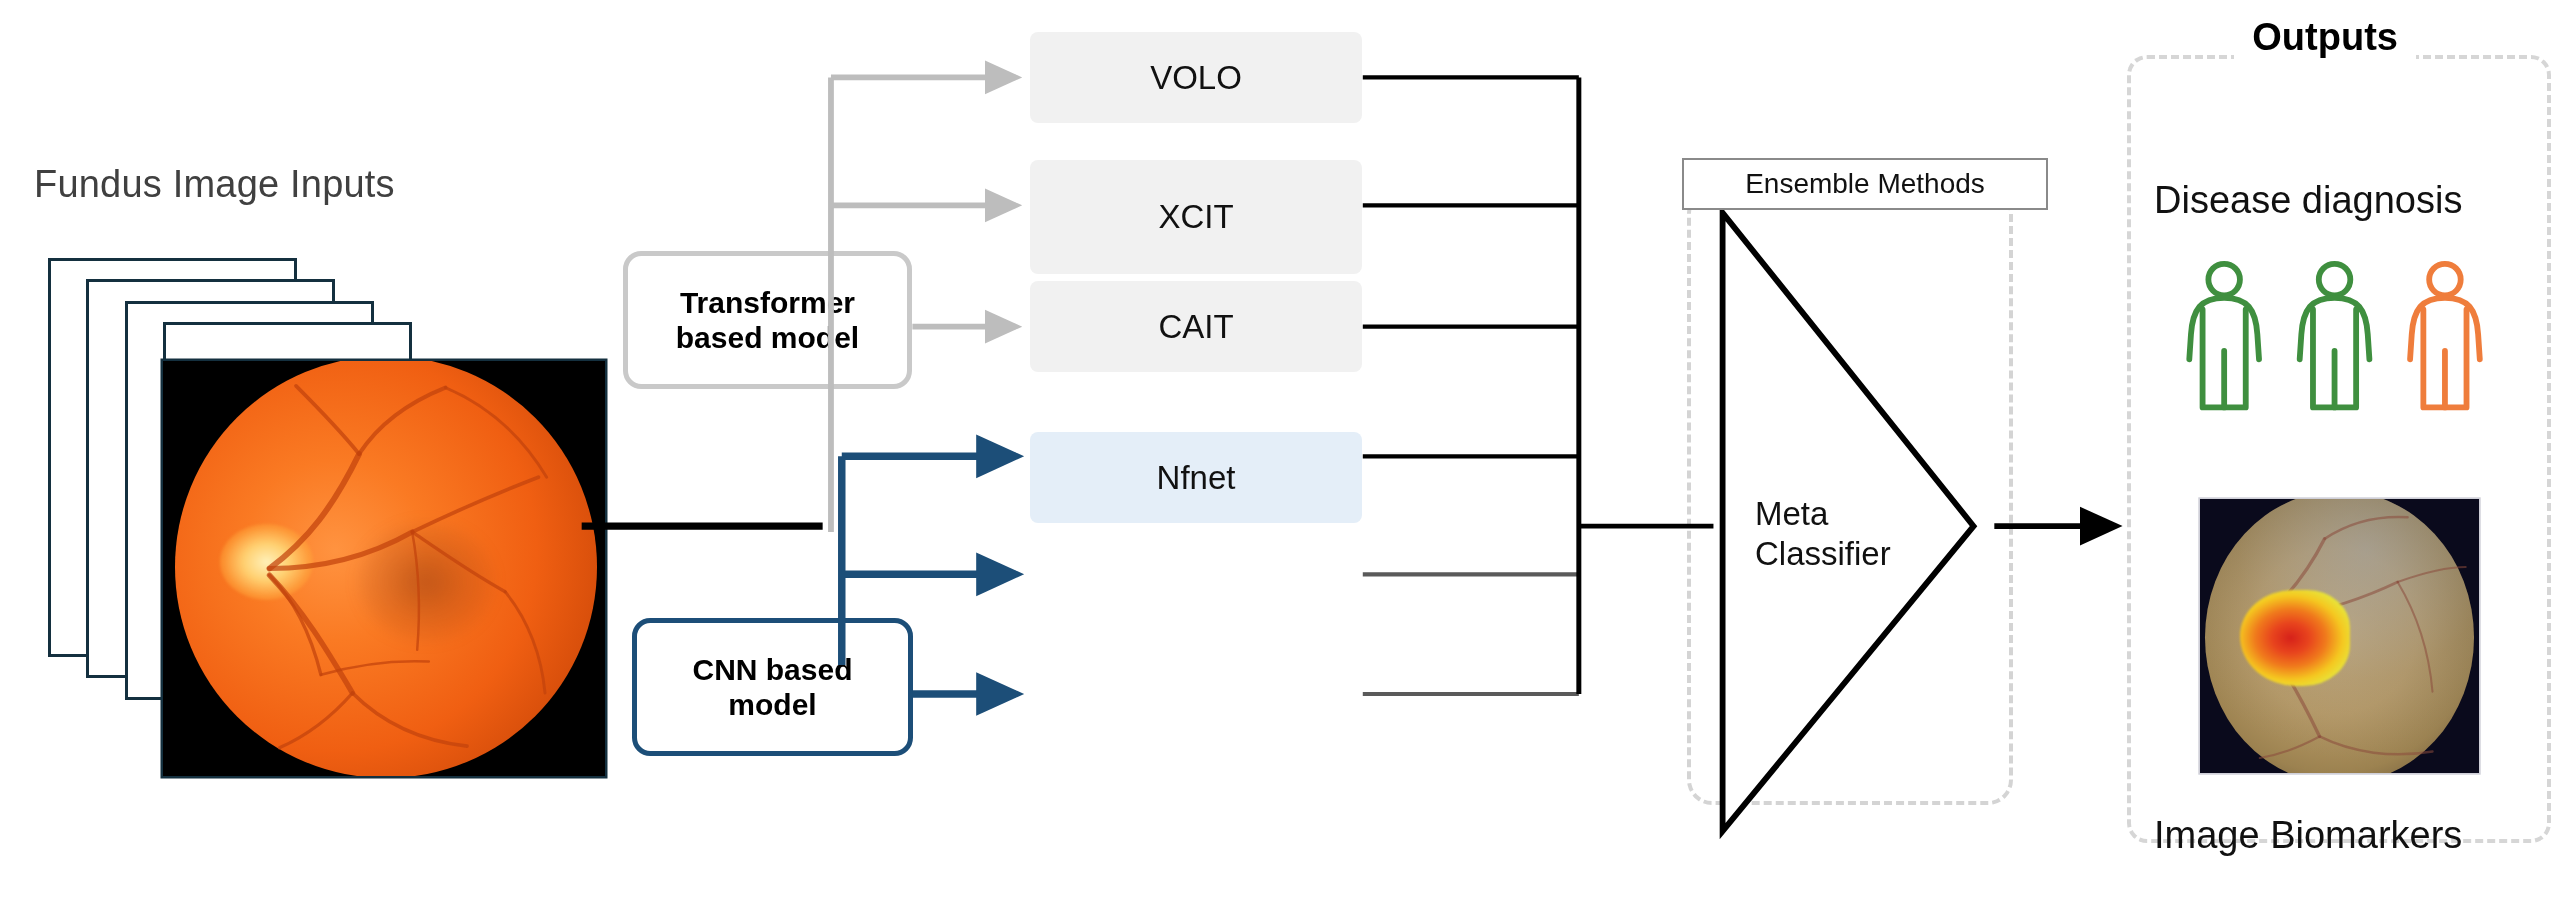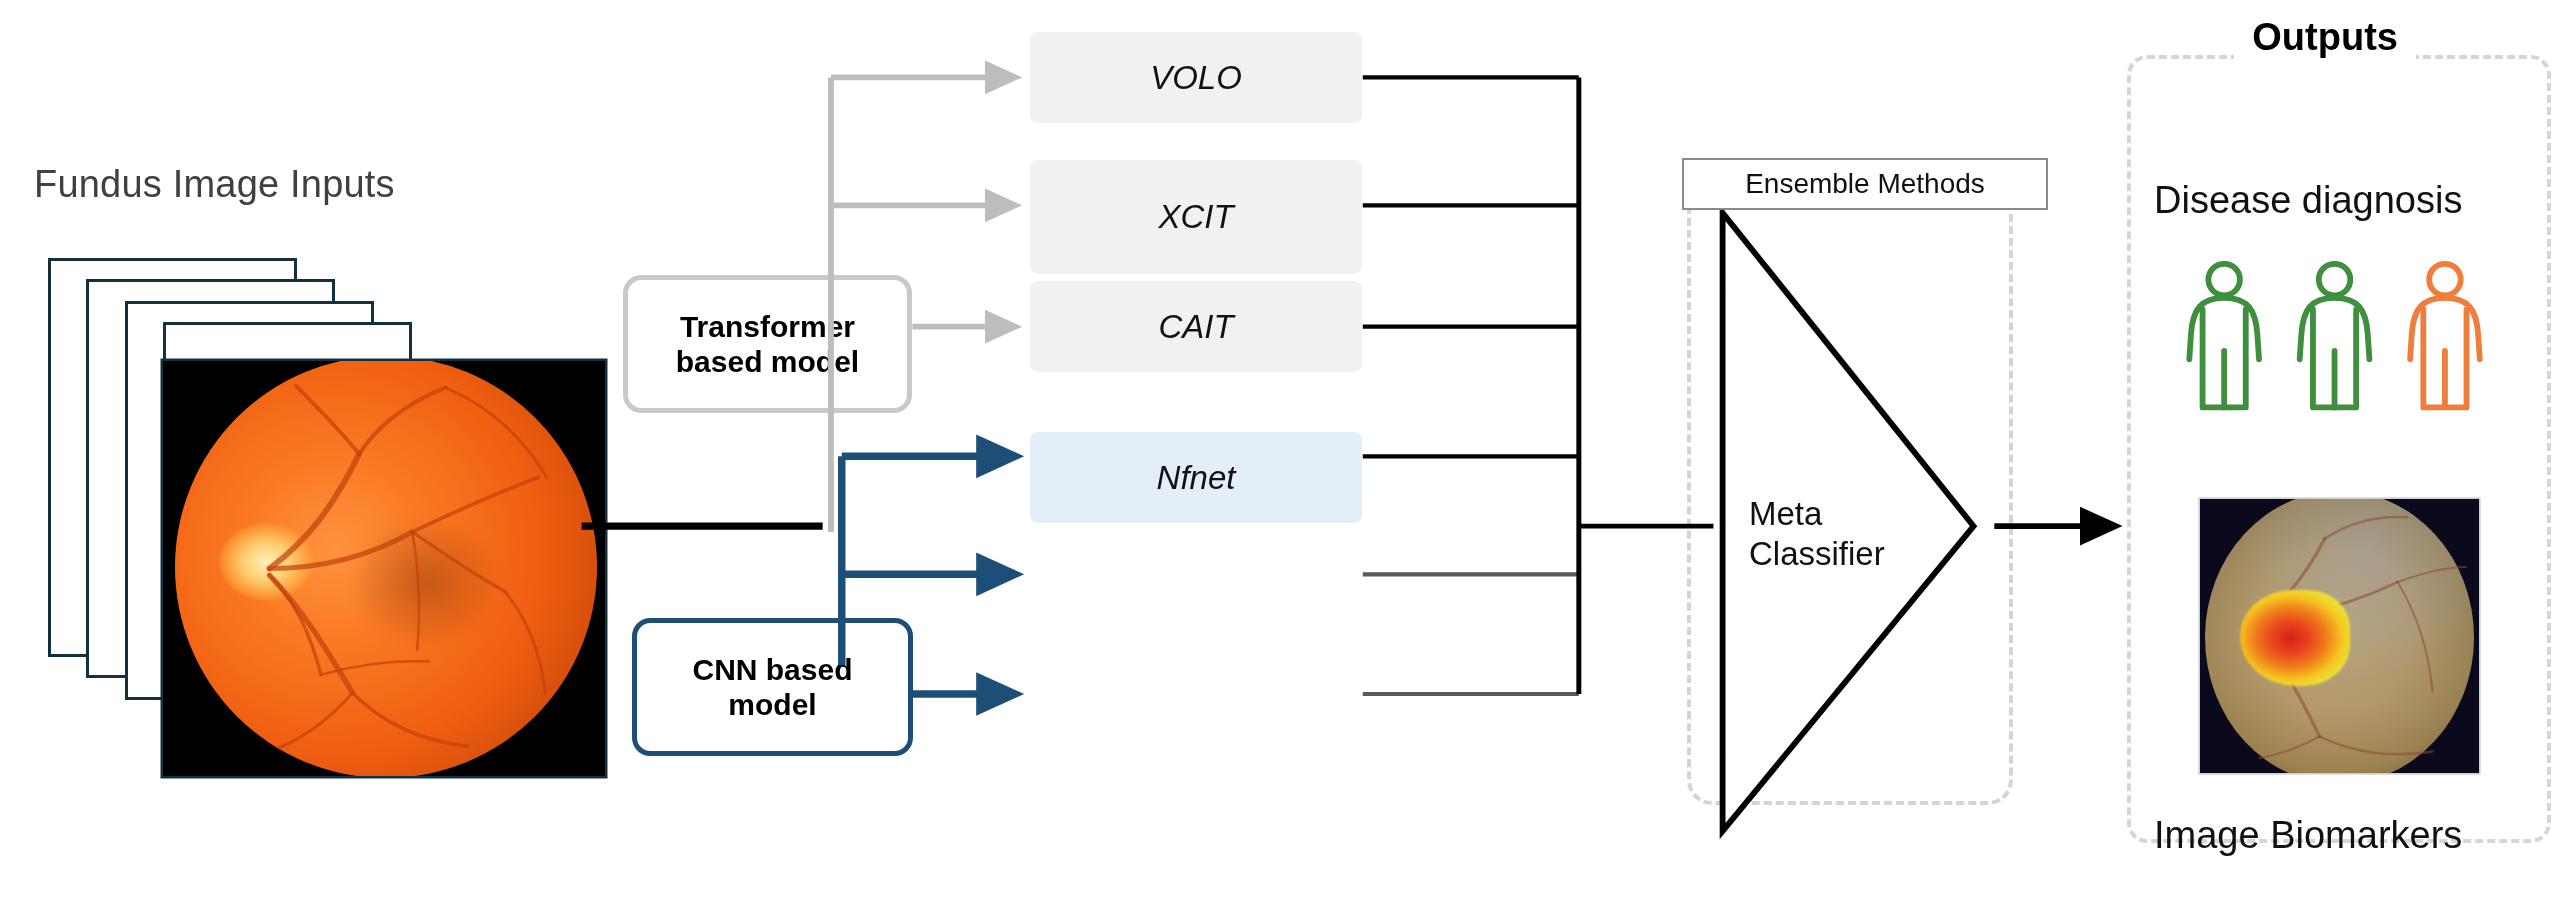--- a/index.html
+++ b/index.html
@@ -9,37 +9,37 @@
   .abs{position:absolute;}
 
   
   #input-title{left:34px;top:163px;font-size:38px;color:#404040;letter-spacing:0.2px;white-space:nowrap;}
   .stack-card{border:3.3px solid #14303f;background:#ffffff;box-sizing:border-box;}
   #fundus-frame{background:#000;overflow:hidden;box-shadow:0 0 0 2.5px #14303f;}
   .fundus-disc{position:absolute;border-radius:50%;}
 
   
   .model-box{box-sizing:border-box;border-radius:8px;display:flex;align-items:center;
-             justify-content:center;font-size:33px;color:#111;font-style:italic;}
+             justify-content:center;font-size:33px;color:#111;}
   .m-transformer{background:#f1f1f1;}
   .m-cnn{background:#e4eef8;}
 
   
   .group-box{box-sizing:border-box;background:#fff;border-radius:18.3px;display:flex;
              align-items:center;justify-content:center;text-align:center;
              font-weight:bold;font-size:30px;line-height:1.18;color:#000;}
-  #group-transformer{border:5px solid #c9c9c9;margin-top:24px;}
+  #group-transformer{border:5px solid #c9c9c9;}
   #group-cnn{border:5.8px solid #1c4e78;}
 
   
   #ensemble-label{box-sizing:border-box;border:2.5px solid #8a8a8a;background:#fff;
                   display:flex;align-items:center;justify-content:center;
                   font-size:28px;color:#111;z-index:6;}
   #ensemble-panel{box-sizing:border-box;border:4.2px dashed #d4d4d4;border-radius:25px;background:transparent;}
-  #meta-label{font-size:33px;line-height:1.22;text-align:left;color:#111;z-index:5;}
+  #meta-label{font-size:33px;line-height:1.22;text-align:left;color:#111;z-index:5;margin-left:6px;}
 
   
   #outputs-panel{box-sizing:border-box;border:4.2px dashed #d6d6d6;border-radius:20px;background:transparent;}
   #outputs-title{font-weight:bold;font-size:38px;color:#000;background:#fff;padding:0 18.3px;z-index:7;white-space:nowrap;}
   #disease-label{font-size:38px;color:#111;white-space:nowrap;}
   #biomarker-label{font-size:38px;color:#111;white-space:nowrap;}
   #out-image{background:#0a0a1c;overflow:hidden;box-shadow:0 0 0 1.7px #cfcfd8;}
 
   svg.layer{position:absolute;left:0;top:0;width:2576px;height:901px;pointer-events:none;}
 </style>

